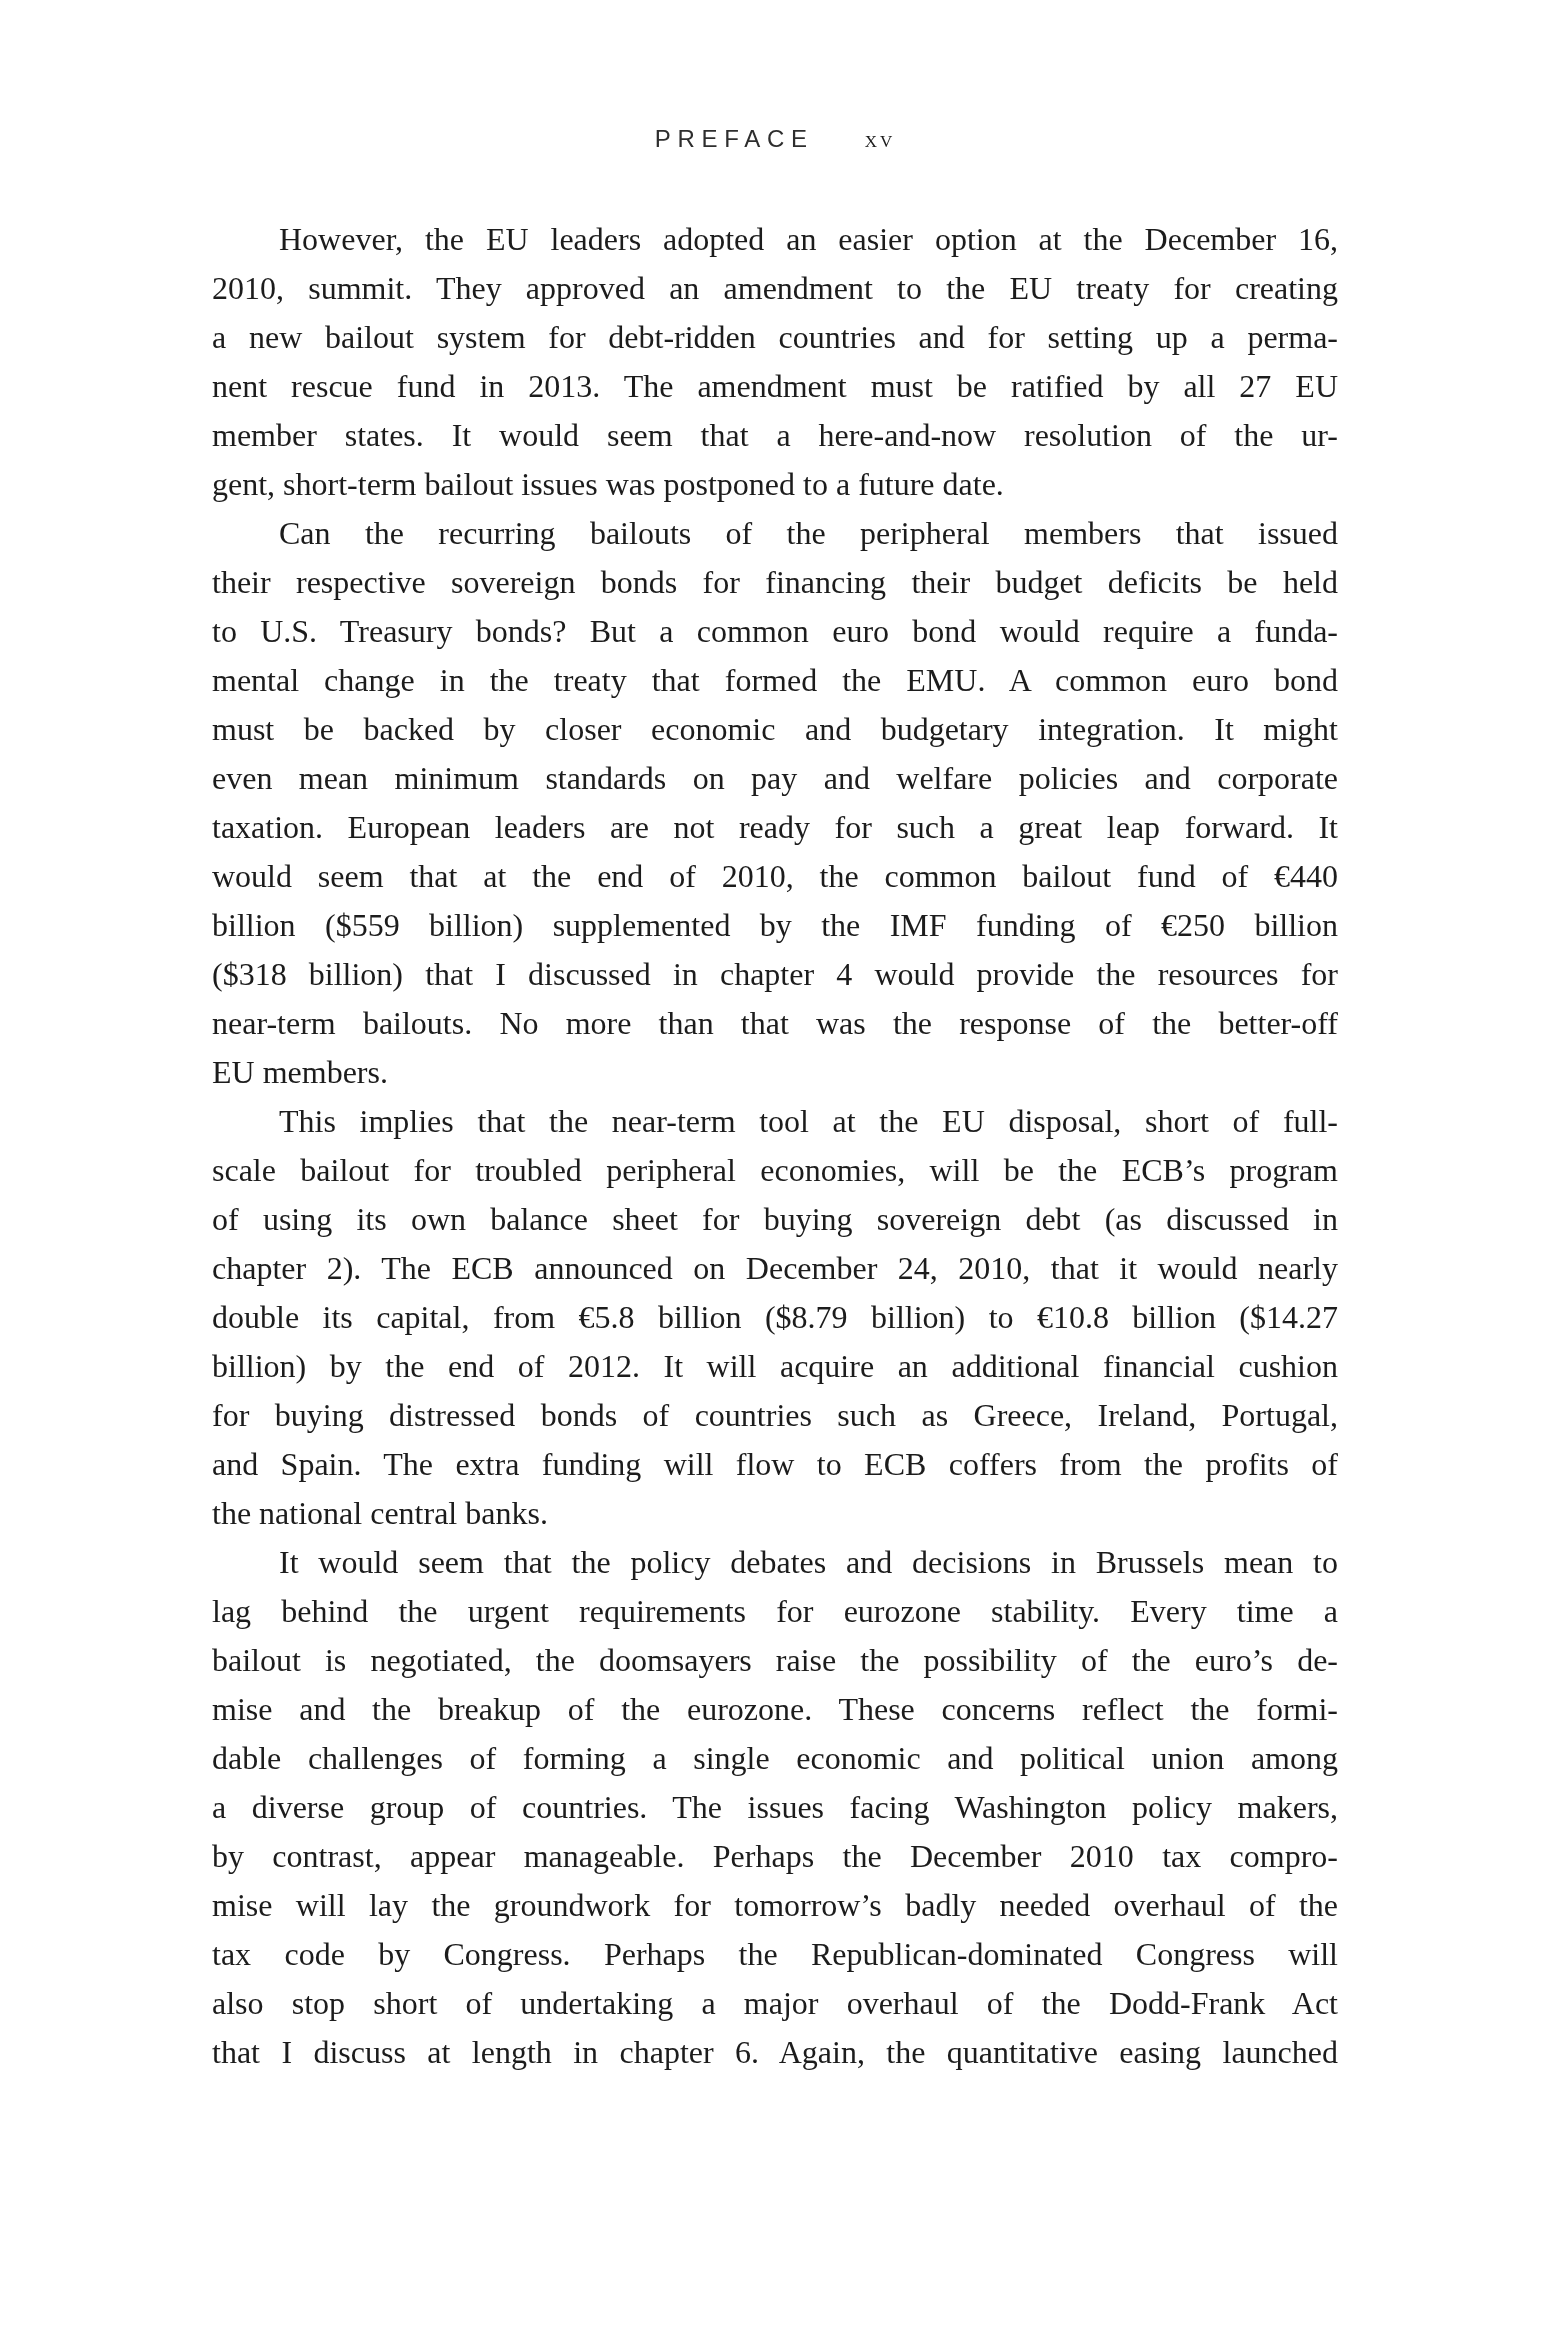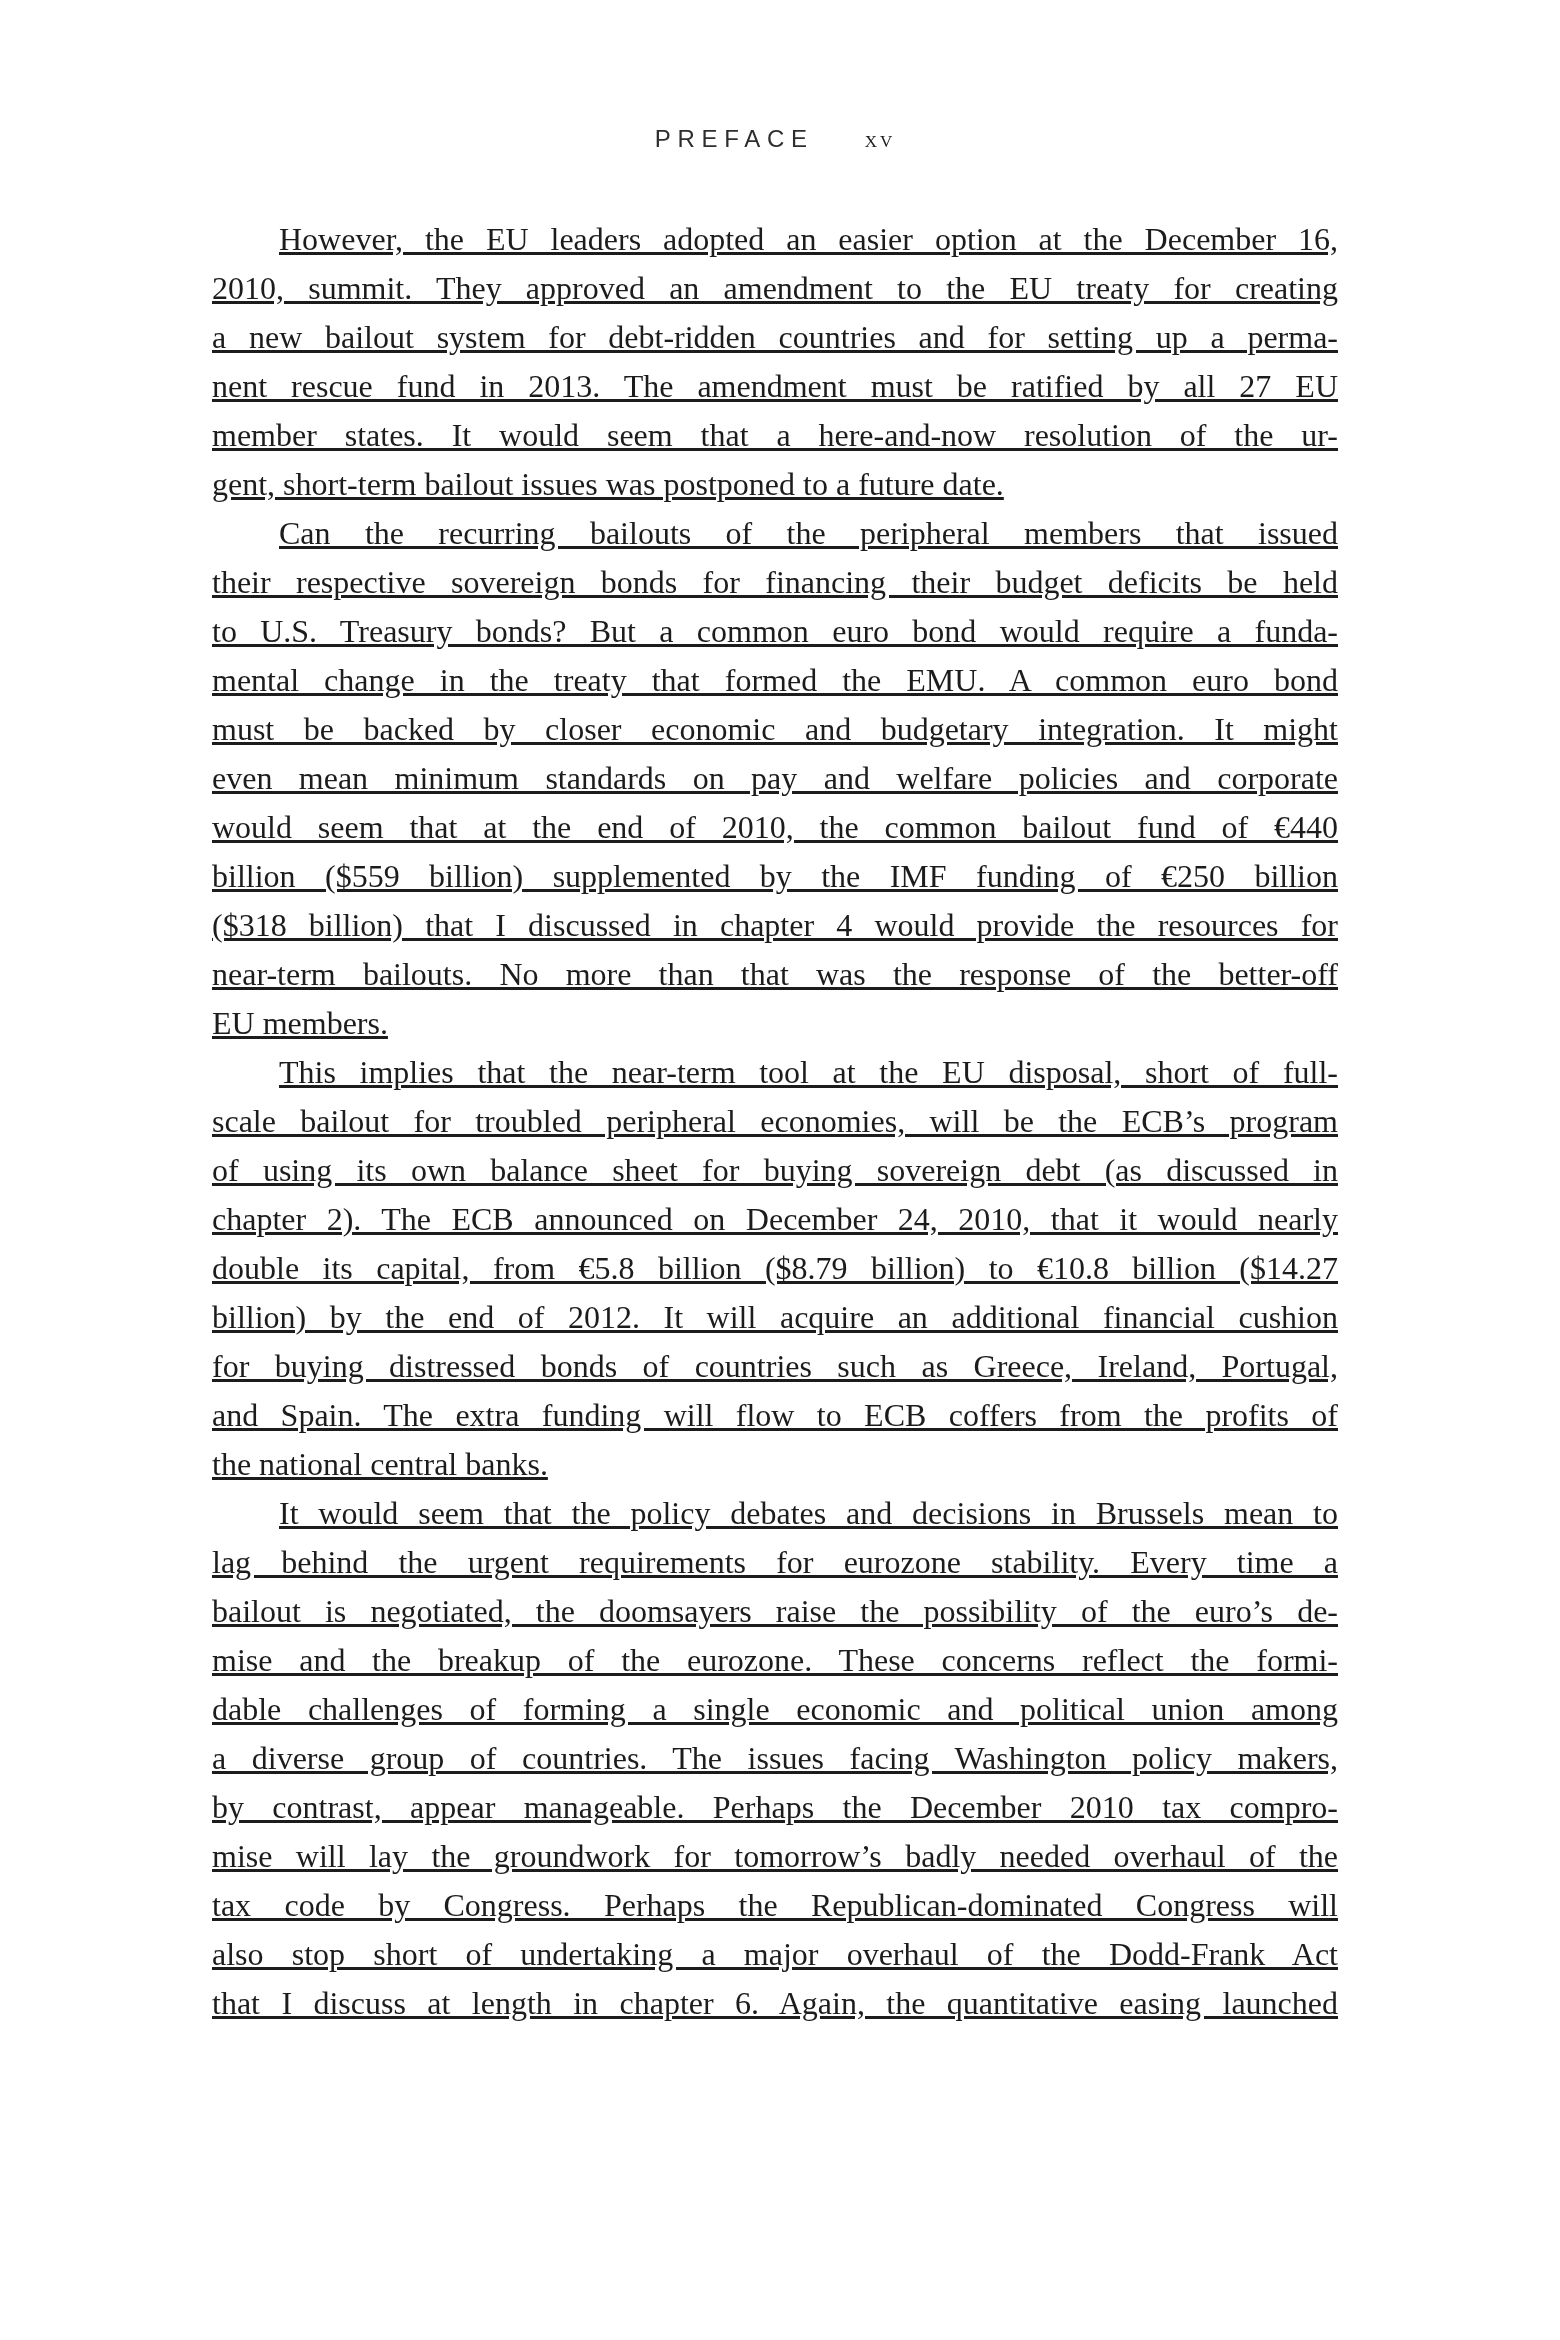--- a/index.html
+++ b/index.html
@@ -38,21 +38,20 @@
   }
   .body-text {
     position: absolute;
     left: 212px;
     top: 215px;
     width: 1126px;
     font-family: "Liberation Serif", "DejaVu Serif", serif;
     font-size: 32px;
     line-height: 49px;
     color: #1c1c1c;
-    text-decoration: underline;
   }
   .para { margin: 0; padding: 0; }
   .line {
     text-align: justify;
     text-align-last: justify;
     white-space: normal;
   }
   .line.indent { text-indent: 67px; }
   .line.last { text-align-last: left; }
 </style>
@@ -74,20 +73,21 @@
         <div class="line">member states. It would seem that a here-and-now resolution of the ur-</div>
         <div class="line last">gent, short-term bailout issues was postponed to a future date.</div>
       </div>
       <div class="para">
         <div class="line indent">Can the recurring bailouts of the peripheral members that issued</div>
         <div class="line">their respective sovereign bonds for financing their budget deficits be held</div>
         <div class="line">to U.S. Treasury bonds? But a common euro bond would require a funda-</div>
         <div class="line">mental change in the treaty that formed the EMU. A common euro bond</div>
         <div class="line">must be backed by closer economic and budgetary integration. It might</div>
         <div class="line">even mean minimum standards on pay and welfare policies and corporate</div>
+        <div class="line">taxation. European leaders are not ready for such a great leap forward. It</div>
         <div class="line">would seem that at the end of 2010, the common bailout fund of €440</div>
         <div class="line">billion ($559 billion) supplemented by the IMF funding of €250 billion</div>
         <div class="line">($318 billion) that I discussed in chapter 4 would provide the resources for</div>
         <div class="line">near-term bailouts. No more than that was the response of the better-off</div>
         <div class="line last">EU members.</div>
       </div>
       <div class="para">
         <div class="line indent">This implies that the near-term tool at the EU disposal, short of full-</div>
         <div class="line">scale bailout for troubled peripheral economies, will be the ECB’s program</div>
         <div class="line">of using its own balance sheet for buying sovereign debt (as discussed in</div>

